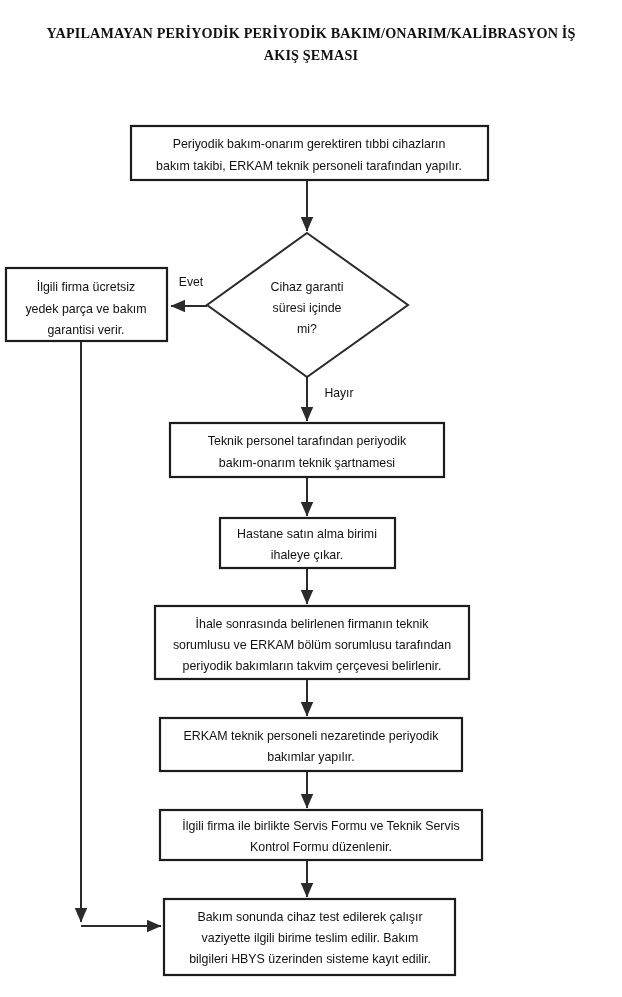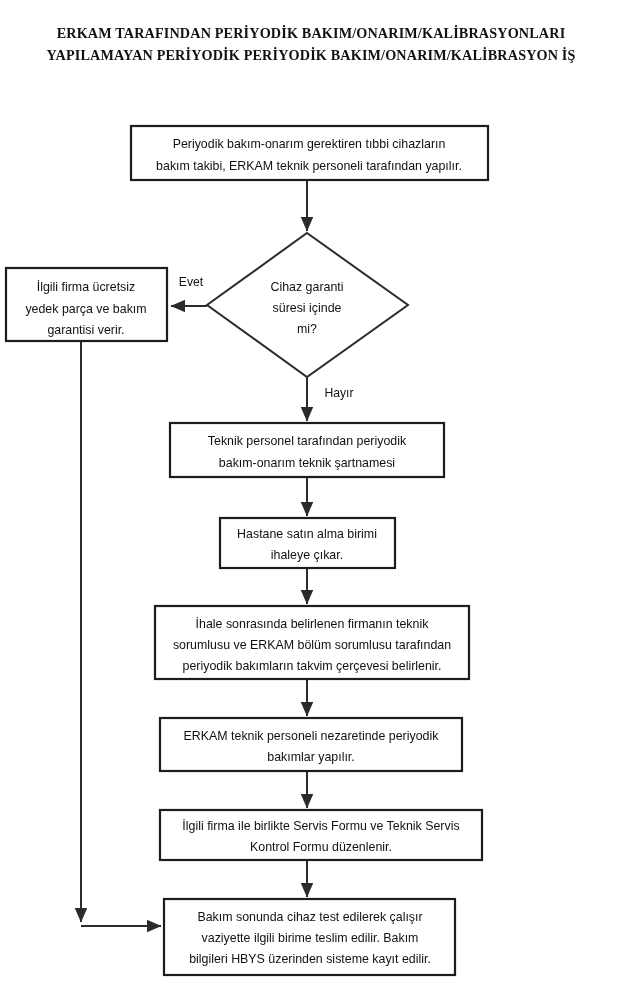--- a/index.html
+++ b/index.html
@@ -69,22 +69,22 @@
     fill: #111111;
     text-anchor: middle;
   }
 </style>
 </head>
 <body>
 
 <div id="page">
 
   <div class="title-block">
-    <div>ERKAM TARAFINDAN PERİYODİK BAKIM/ONARIM/KALİBRASYONLARI</div>
     <div>YAPILAMAYAN PERİYODİK PERİYODİK BAKIM/ONARIM/KALİBRASYON İŞ</div>
+    <div>AKIŞ ŞEMASI</div>
   </div>
 
   <svg id="flow" viewBox="0 0 622 997">
     <defs>
       <marker id="arrow" markerWidth="9" markerHeight="9" refX="7.2" refY="3.2" orient="auto" markerUnits="strokeWidth">
         <path d="M0,0 L7.4,3.2 L0,6.4 z" fill="#2b2b2b"></path>
       </marker>
     </defs>
 
     <g>

